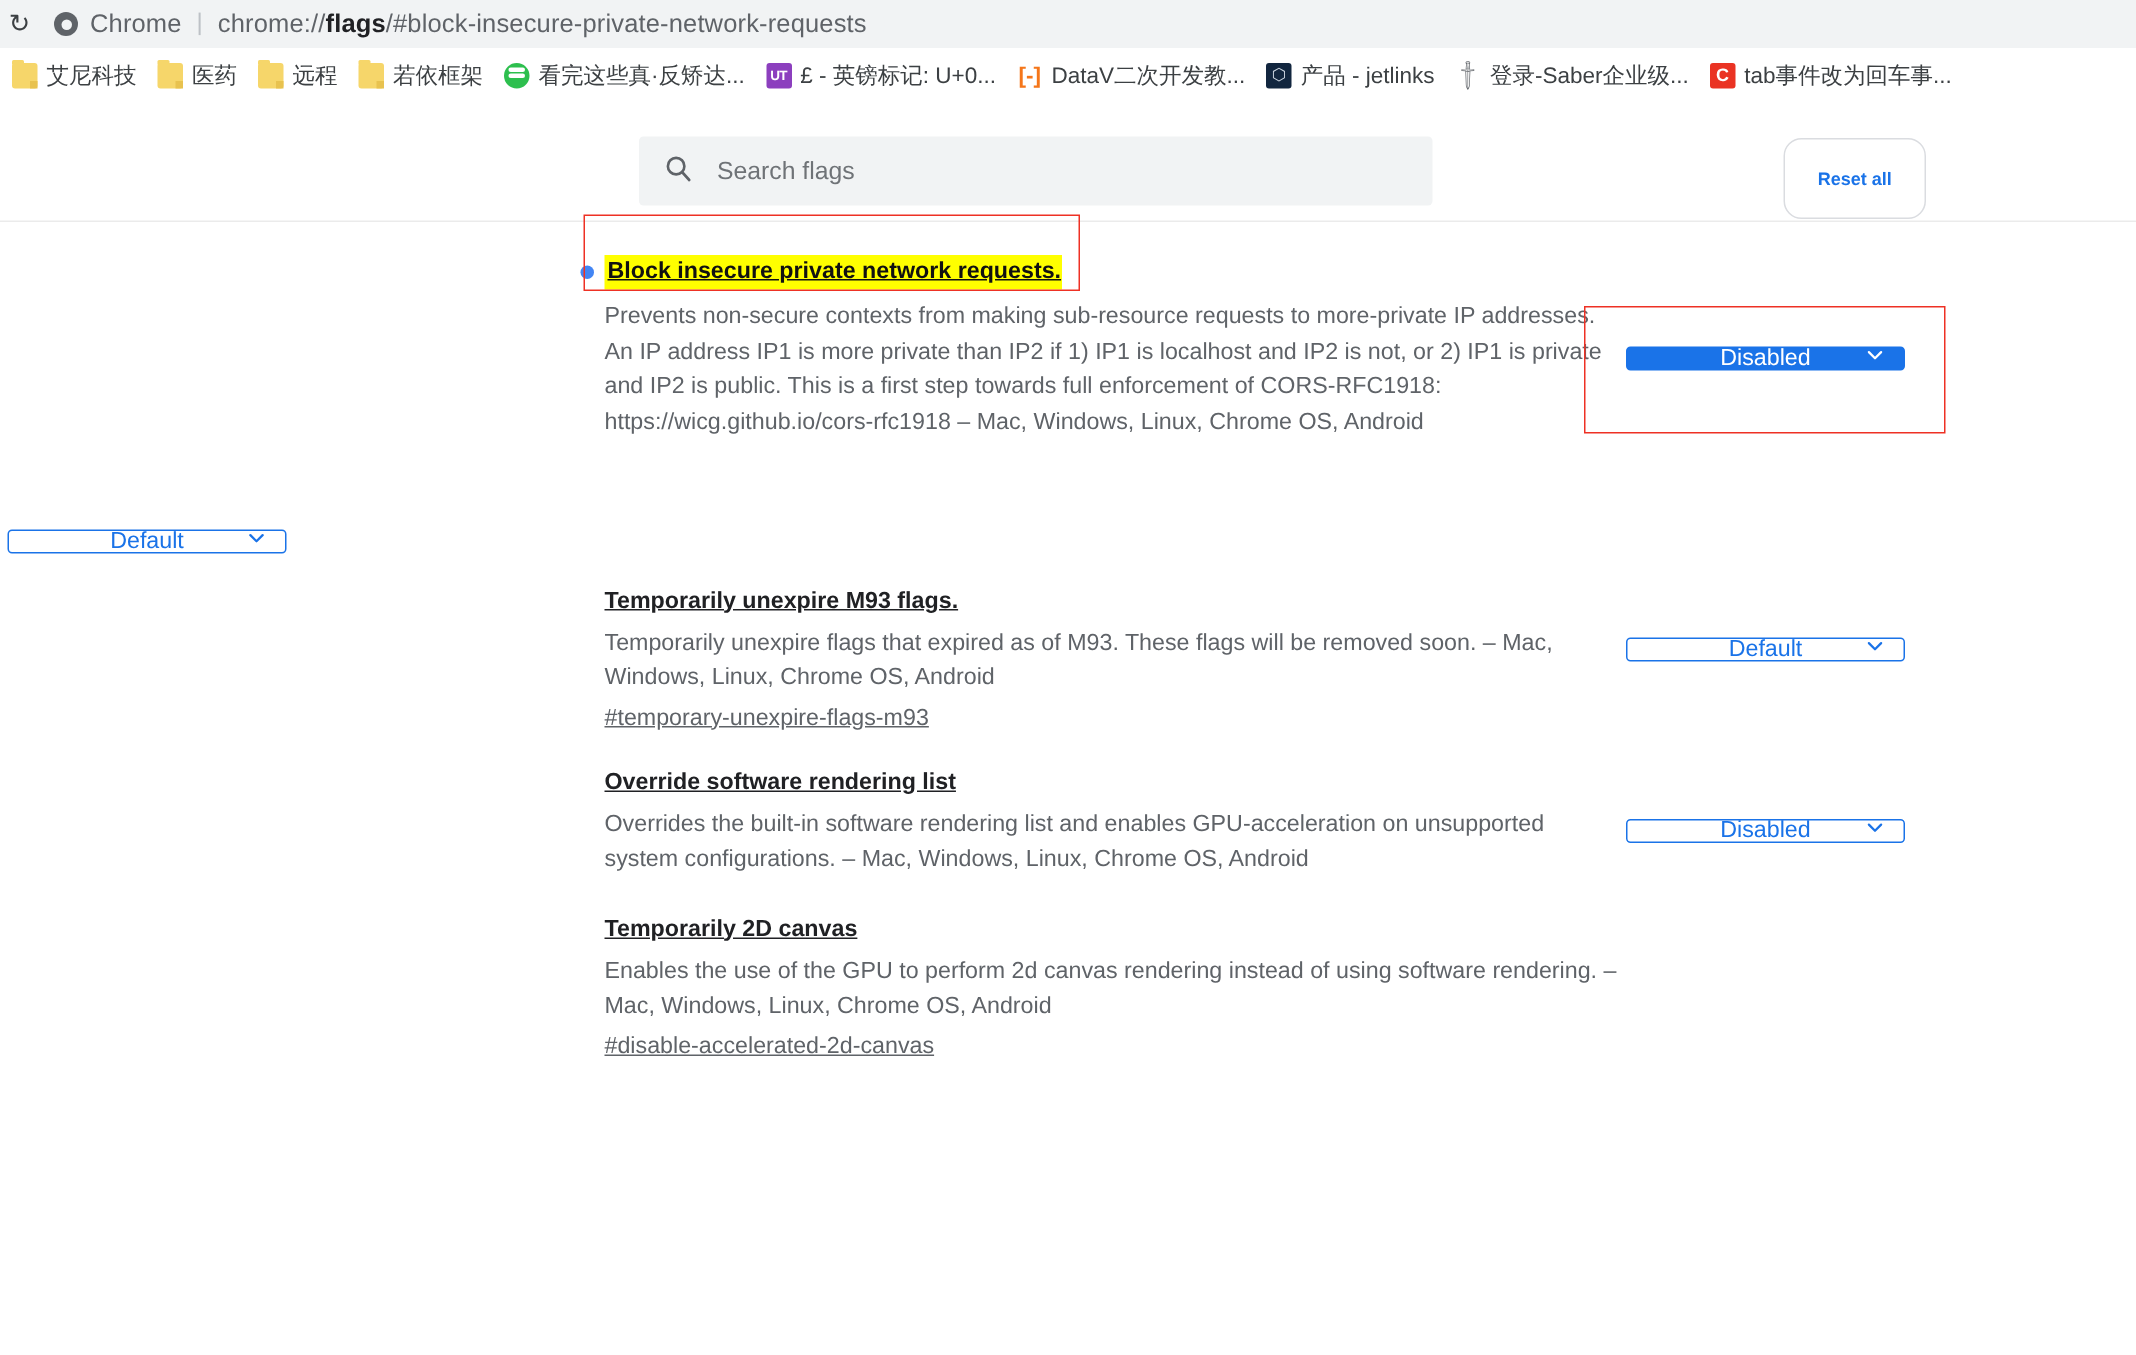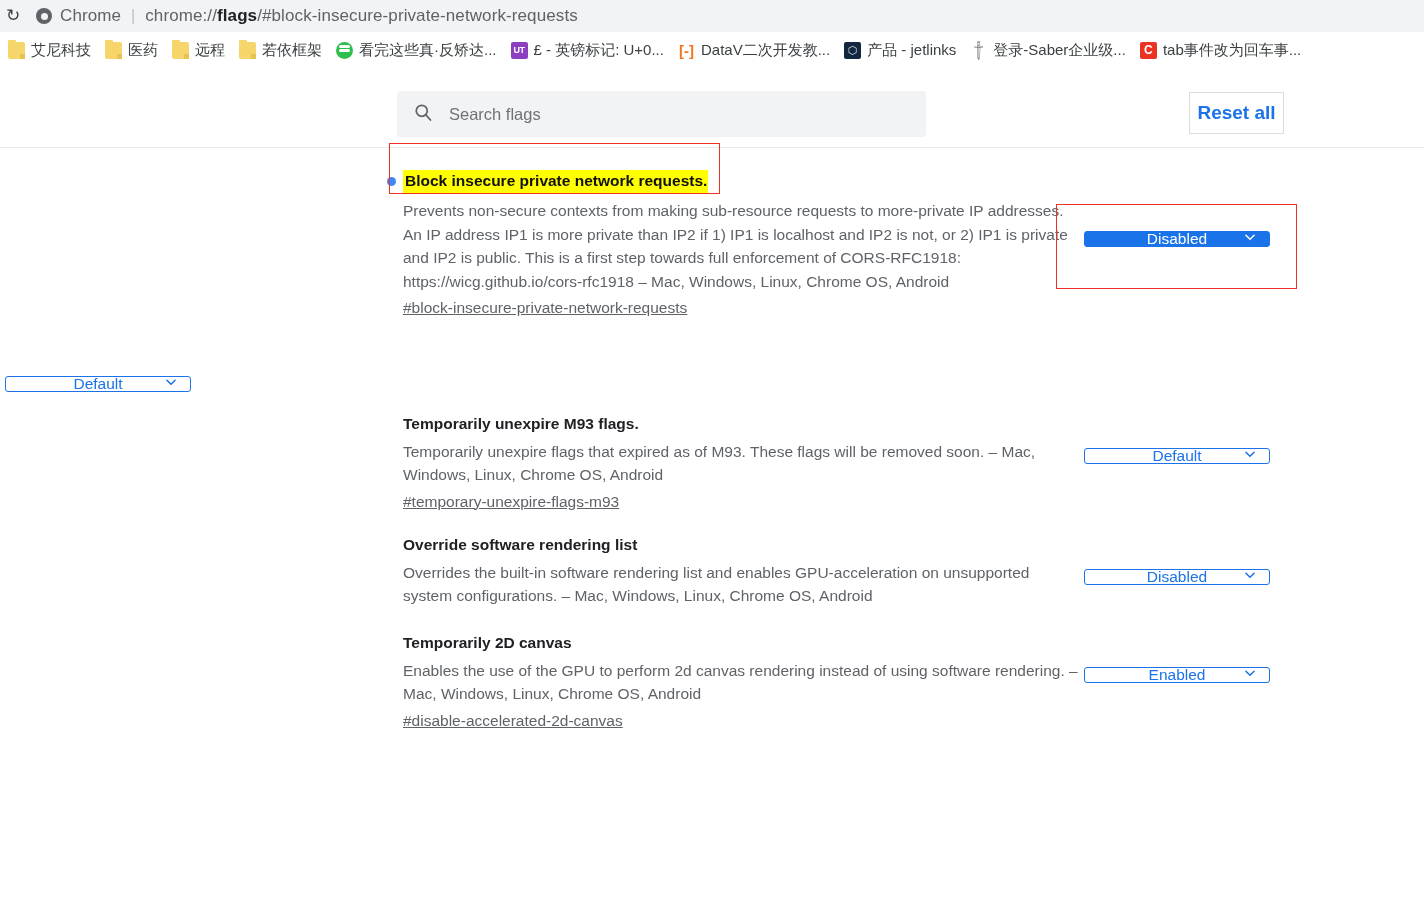--- a/index.html
+++ b/index.html
@@ -195,21 +195,21 @@
   #flags-header {
     position: absolute;
     top: 0; left: 0;
     width: 1424px;
     height: 80px;
     background: #ffffff;
     border-bottom: 1px solid #ebebeb;
   }
   #search-box {
     position: absolute;
-    left: 397px; top: 23px;
+    left: 426px; top: 23px;
     width: 529px; height: 46px;
     background: #f1f3f4;
     border-radius: 3px;
     display: flex;
     align-items: center;
     padding: 17px 16px;
     gap: 14px;
   }
   #search-icon { flex: 0 0 auto; display: block; }
   #search-input {
@@ -218,27 +218,27 @@
     background: transparent;
     font-family: "Liberation Sans", sans-serif;
     font-size: 16.5px;
     color: #202124;
     width: 440px;
   }
   #search-input::placeholder { color: #6f7377; }
   #reset-all-button {
     position: absolute;
     right: 140px; top: 24px;
-    width: 95px; height: 42px;
+    width: 95px; height: 54px;
     background: #ffffff;
     border: 1px solid #dadce0;
-    border-radius: 0;
+    border-radius: 12px;
     color: #1a73e8;
     font-family: "Liberation Sans", sans-serif;
-    font-size: 19px;
+    font-size: 12px;
     font-weight: 700;
     cursor: pointer;
   }
 
   #flags-list {
     position: absolute;
     top: 80px; left: 0;
     width: 1424px;
   }
   .flag-row {
@@ -252,20 +252,21 @@
     margin-left: 403px;
     padding-top: 22px;
   }
   .flag-title {
     font-size: 15.5px;
     font-weight: 700;
     color: #202124;
     line-height: 20px;
     margin: 0 0 6px 0;
     display: inline-block;
+    text-decoration: underline;
   }
   .flag-title.highlighted {
     background: #ffff00;
     color: #111;
     padding: 1px 1px 2px 2px;
   }
   .flag-desc {
     font-size: 15.5px;
     color: #5f6368;
     line-height: 23.5px;
@@ -408,21 +409,20 @@
       <input id="search-input" type="text" placeholder="Search flags" style="">
     </div>
     <button id="reset-all-button">Reset all</button>
   </div>
 
   <div id="flags-list">
       <div class="flag-row">
         <div class="flag-text">
           <div><span class="flag-title highlighted">Block insecure private network requests.</span></div>
           <p class="flag-desc">Prevents non-secure contexts from making sub-resource requests to more-private IP addresses. An IP address IP1 is more private than IP2 if 1) IP1 is localhost and IP2 is not, or 2) IP1 is private and IP2 is public. This is a first step towards full enforcement of CORS-RFC1918: https://wicg.github.io/cors-rfc1918 – Mac, Windows, Linux, Chrome OS, Android</p>
-          <div><span class="flag-perm">#block-insecure-private-network-requests</span></div>
         </div>
         <div class="flag-select-wrap" style="margin-top: 83px;">
           <div class="flag-select filled">
             <span>Disabled</span>
             <span class="sel-caret"><svg width="14" height="14" viewBox="0 0 24 24" fill="none" stroke="currentColor" stroke-width="2.6" stroke-linecap="round" stroke-linejoin="round">
                 <polyline points="5,9 12,16 19,9"></polyline>
               </svg></span>
           </div>
         </div>
         <span class="mod-dot" style="top: 29px;"></span>
@@ -465,26 +465,18 @@
               </svg></span>
           </div>
         </div>
       </div>
       <div class="flag-row">
         <div class="flag-text">
           <div><span class="flag-title">Temporarily 2D canvas</span></div>
           <p class="flag-desc">Enables the use of the GPU to perform 2d canvas rendering instead of using software rendering. – Mac, Windows, Linux, Chrome OS, Android</p>
           <div><span class="flag-perm">#disable-accelerated-2d-canvas</span></div>
         </div>
-        <div class="flag-select-wrap" style="margin-top: 56.5px;">
-          <div class="flag-select">
-            <span>Enabled</span>
-            <span class="sel-caret"><svg width="14" height="14" viewBox="0 0 24 24" fill="none" stroke="currentColor" stroke-width="2.6" stroke-linecap="round" stroke-linejoin="round">
-                <polyline points="5,9 12,16 19,9"></polyline>
-              </svg></span>
-          </div>
-        </div>
       </div>
     </div>
 
   <div class="anno-box" id="anno-title-box" style="left: 389px; top: 75px; width: 331.375px; height: 51px;"></div>
   <div class="anno-box" id="anno-select-box" style="left: 1056px; top: 136px; width: 241px; height: 85px;"></div>
 </div>
 
 </body></html>

